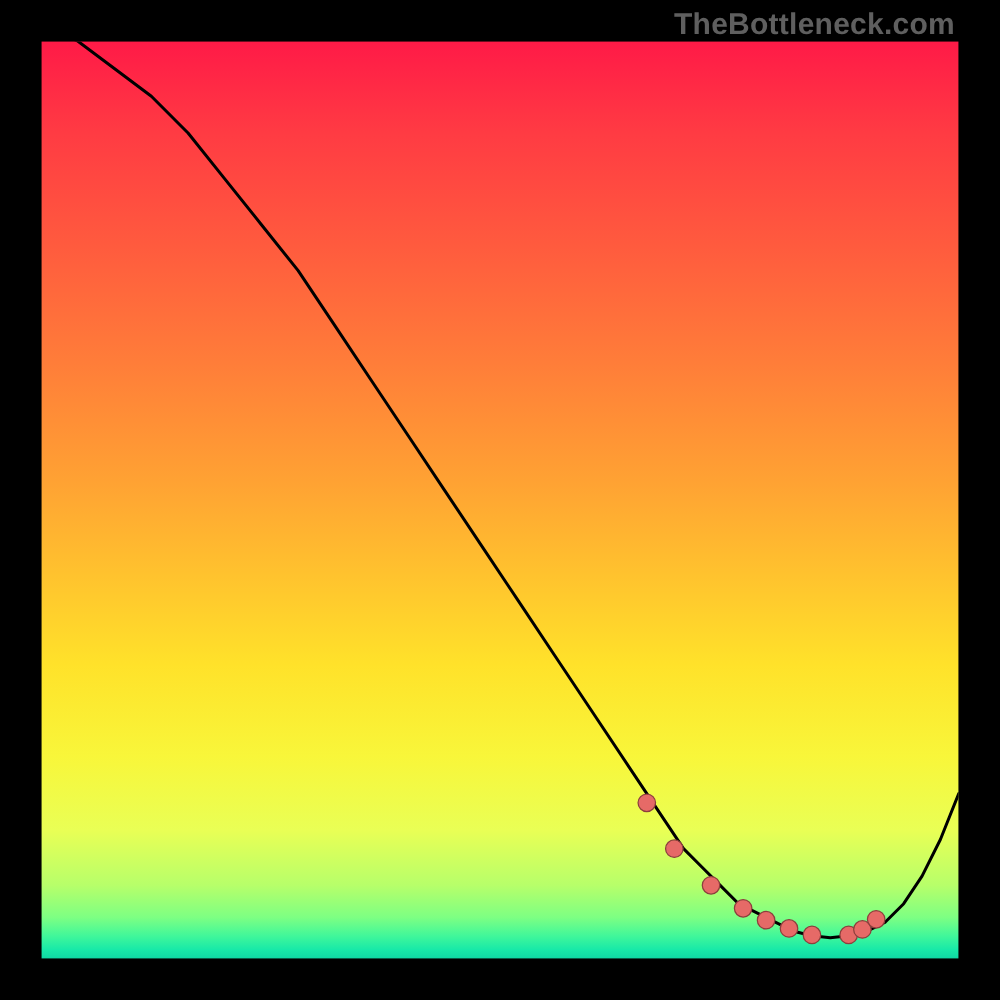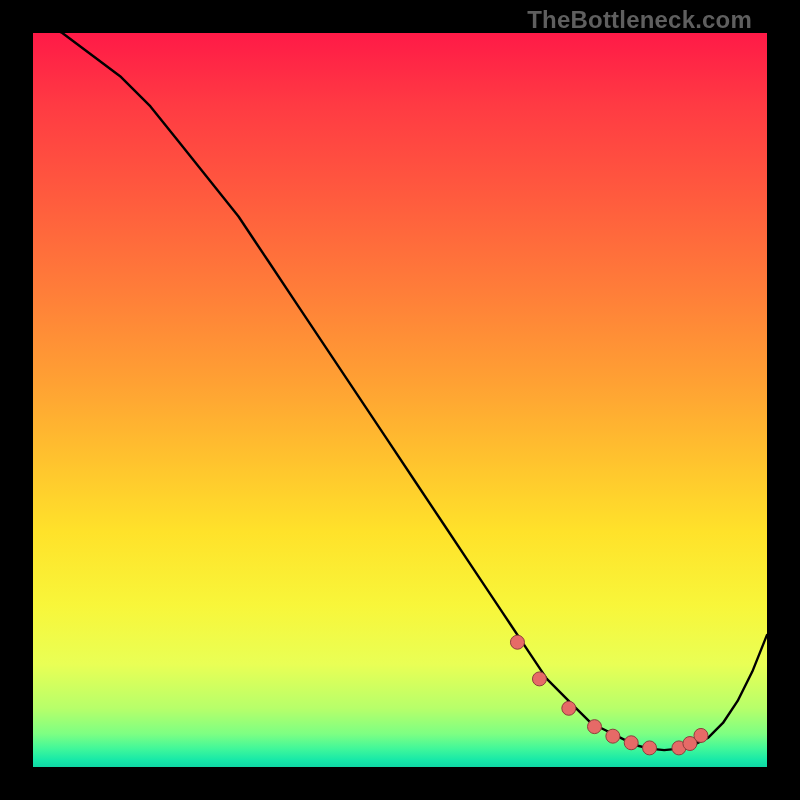--- a/index.html
+++ b/index.html
@@ -37,21 +37,21 @@
   .curve-layer {
     position: absolute;
     left: 0;
     top: 0;
     width: 734px;
     height: 734px;
   }
   .watermark {
     position: absolute;
     top: 6px;
-    right: 48px;
+    right: 36px;
     color: #5f5f5f;
     font-size: 24px;
     font-weight: 600;
     letter-spacing: 0.2px;
     user-select: none;
   }
 </style>
 </head>
 <body>
 

